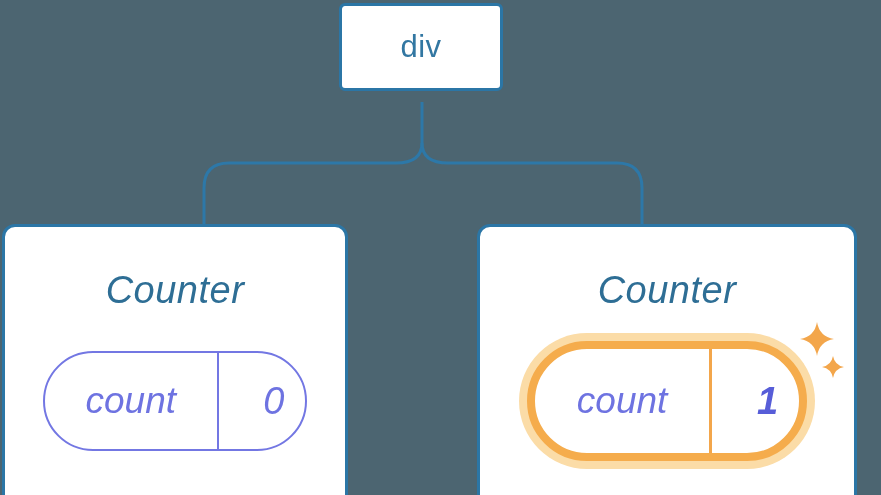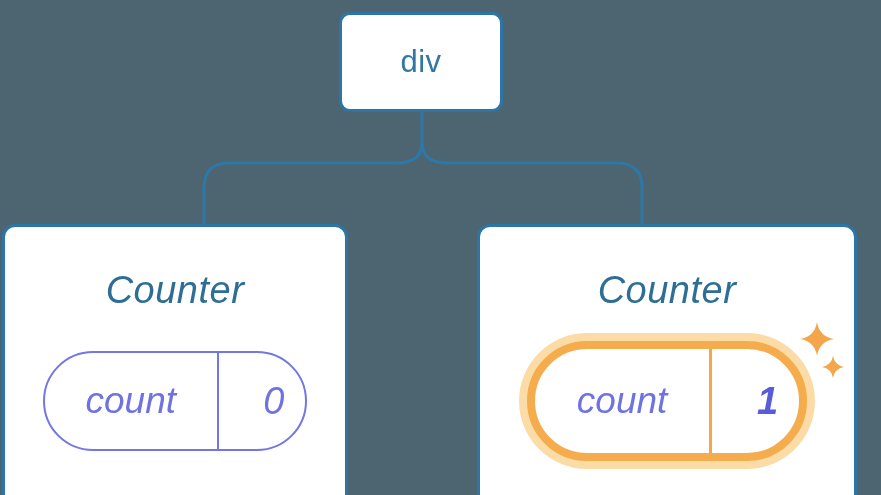--- a/index.html
+++ b/index.html
@@ -11,26 +11,26 @@
     position: relative;
   }
   .stage { position: absolute; inset: 0; }
 
   
   .connector-svg { position: absolute; left: 0; top: 0; width: 881px; height: 495px; }
 
   
   .root-node {
     position: absolute; left: 339px; top: 3px;
-    width: 164px; height: 100px;
+    width: 164px; height: 88px;
     background: #ffffff;
     border: 3px solid #2B76A6;
-    border-radius: 11px;
+    border-radius: 6px;
     box-sizing: border-box;
-    display: flex; align-items: center; justify-content: center; margin-top: 9px;
+    display: flex; align-items: center; justify-content: center;
   }
   .root-node .root-label {
     color: #3277A2; font-size: 31px; font-weight: 500; letter-spacing: 0.5px;
   }
 
   
   .card {
     position: absolute; top: 224px; height: 334px;
     background: #ffffff;
     border: 3px solid #2B76A6;

